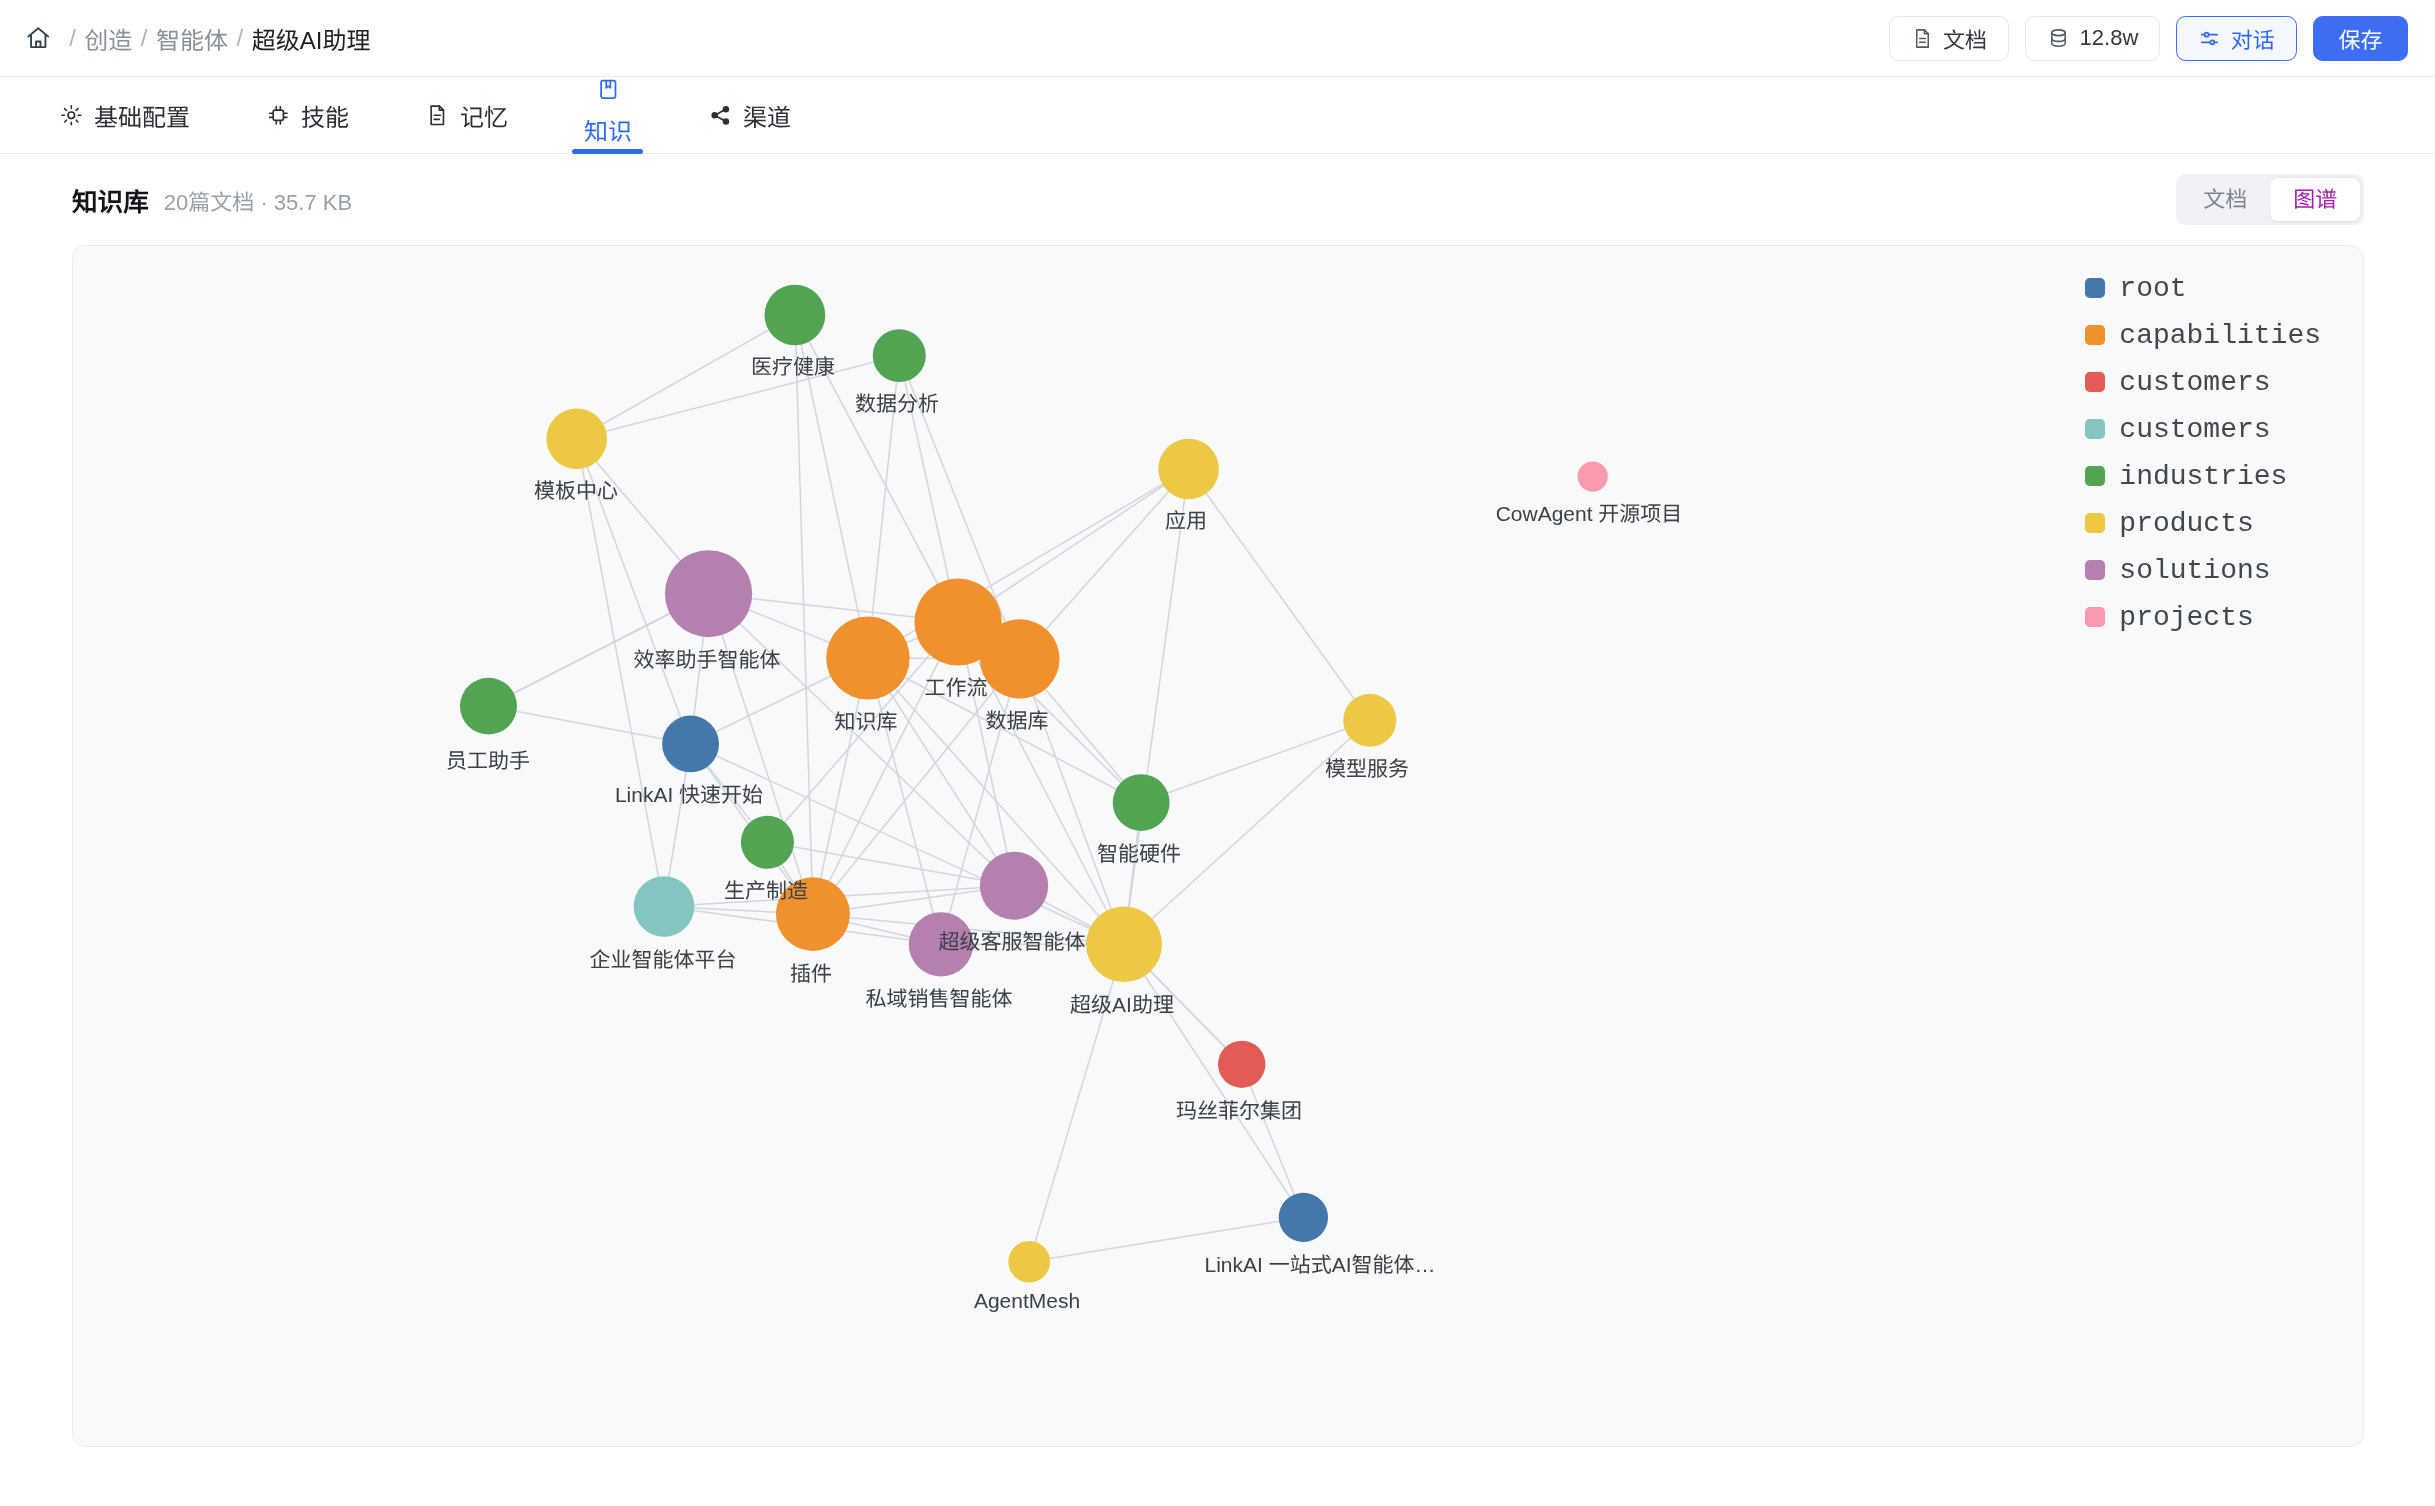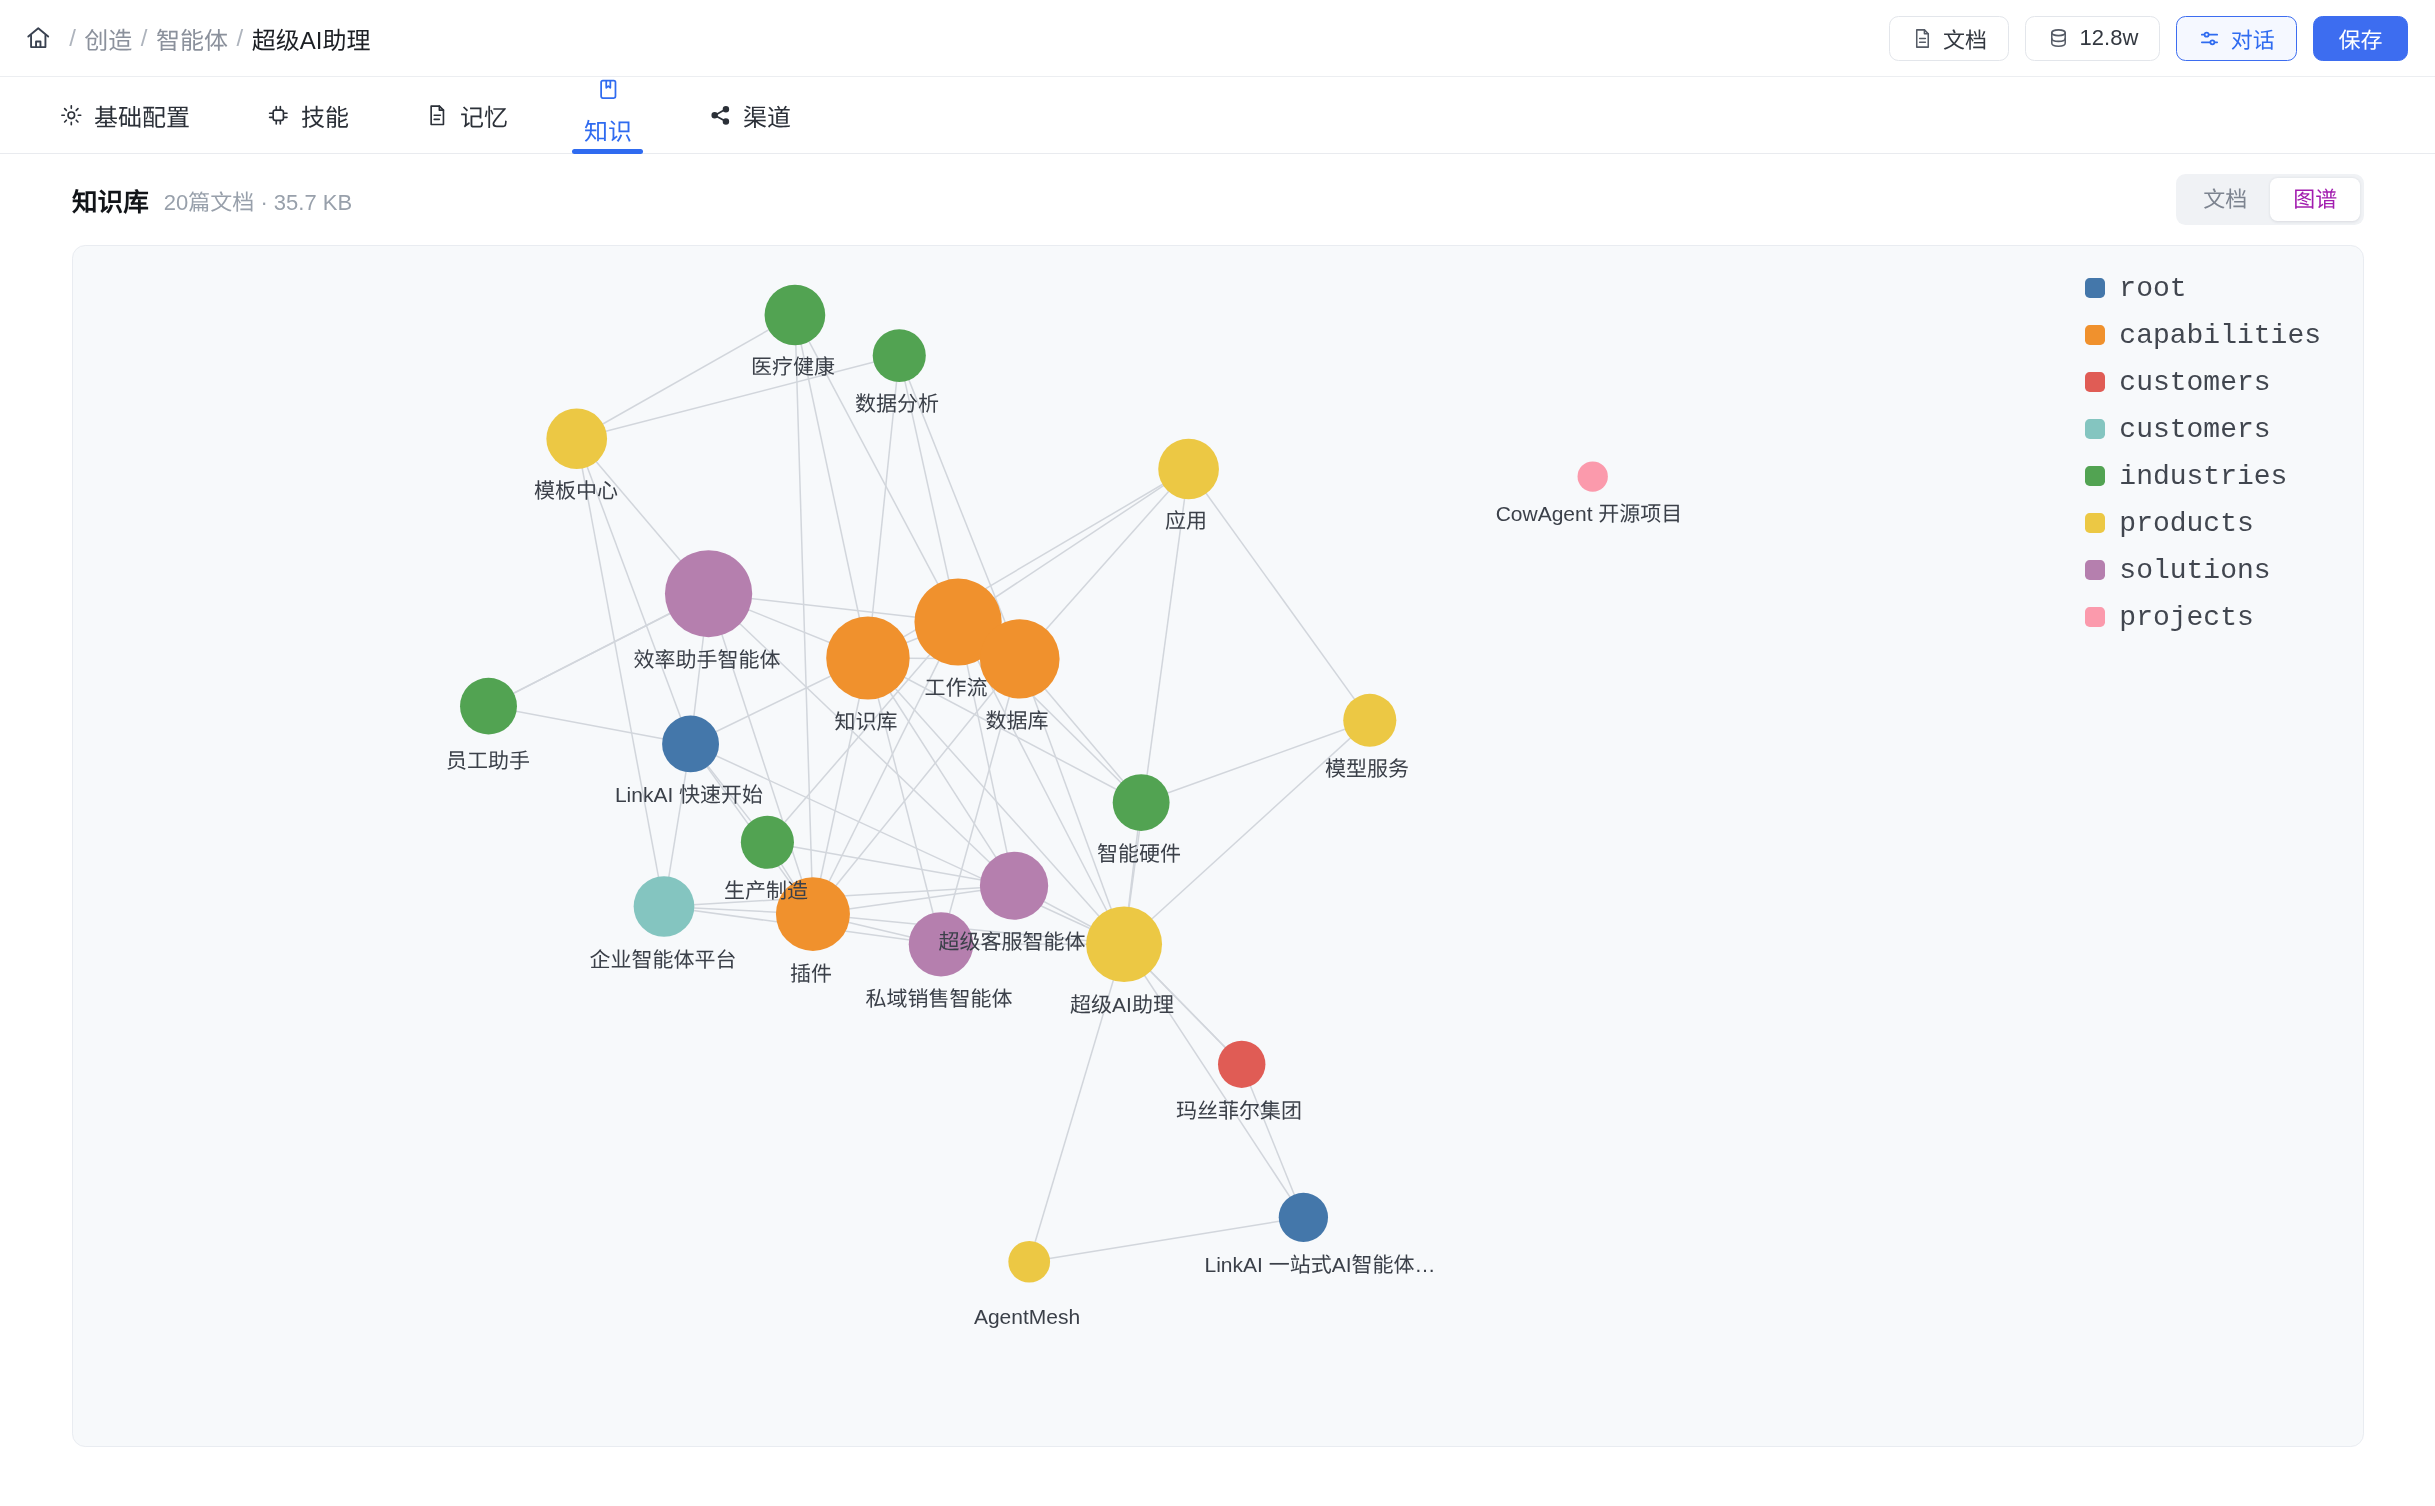--- a/index.html
+++ b/index.html
@@ -385,21 +385,21 @@
         <div class="node-label" style="left: 616px; top: 532px;">LinkAI 快速开始</div>
         <div class="node-label" style="left: 1066px; top: 591px;">智能硬件</div>
         <div class="node-label" style="left: 693px; top: 628px;">生产制造</div>
         <div class="node-label" style="left: 590px; top: 697px;">企业智能体平台</div>
         <div class="node-label" style="left: 939px; top: 679px;">超级客服智能体</div>
         <div class="node-label" style="left: 738px; top: 711px;">插件</div>
         <div class="node-label" style="left: 866px; top: 736px;">私域销售智能体</div>
         <div class="node-label" style="left: 1049px; top: 742px;">超级AI助理</div>
         <div class="node-label" style="left: 1166px; top: 848px;">玛丝菲尔集团</div>
         <div class="node-label" style="left: 1227px; top: 1002px; margin-left: 20px;">LinkAI 一站式AI智能体…</div>
-        <div class="node-label" style="left: 954px; top: 1043px; margin-top: 16px;">AgentMesh</div>
+        <div class="node-label" style="left: 954px; top: 1043px;">AgentMesh</div>
       </div>
 
     <div class="legend" id="legend">
         <div class="legend-row">
           <span class="legend-swatch" style="background: rgb(68, 119, 170);"></span>
           <span class="legend-text">root</span>
         </div>
         <div class="legend-row">
           <span class="legend-swatch" style="background: rgb(240, 145, 45);"></span>
           <span class="legend-text">capabilities</span>

